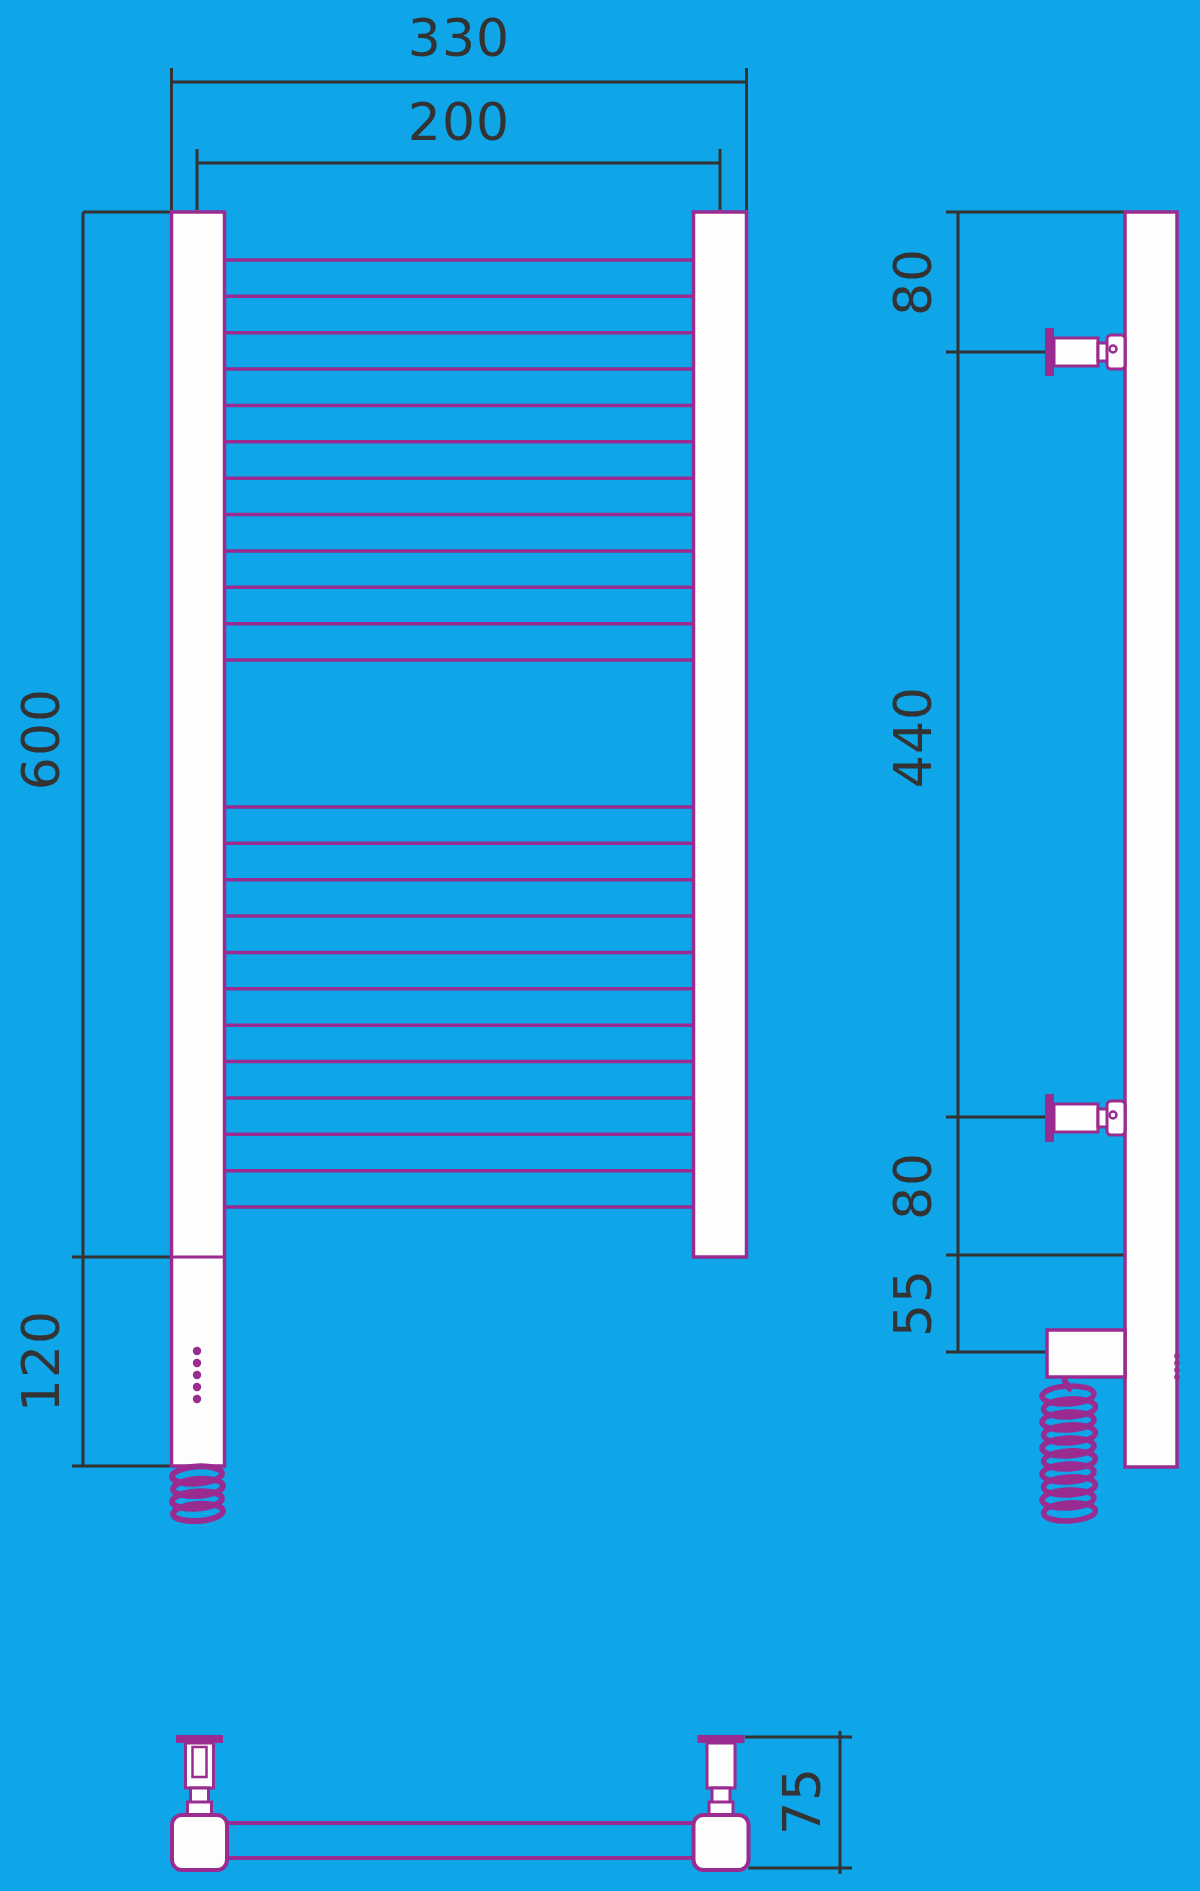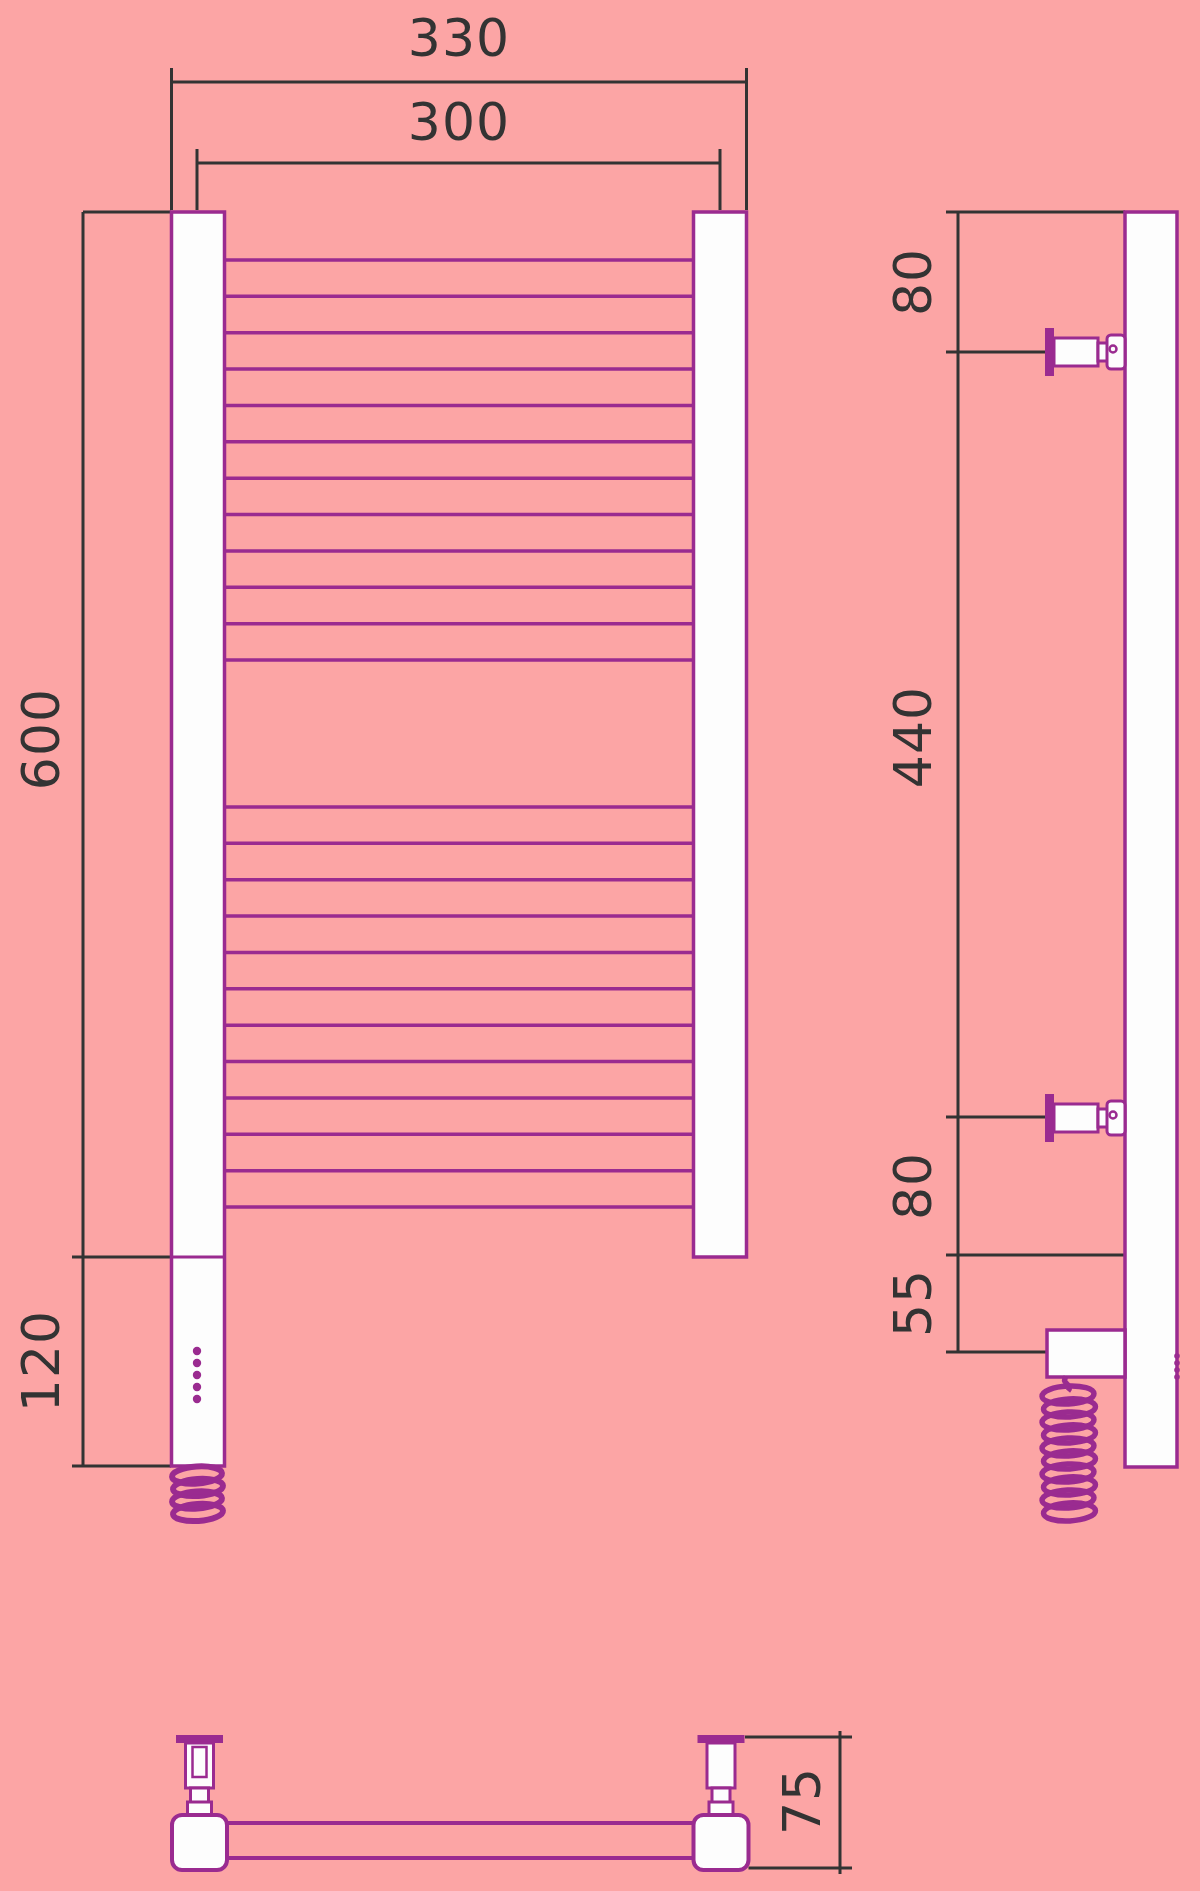--- a/index.html
+++ b/index.html
@@ -1,19 +1,19 @@
 <!DOCTYPE html>
 <html><head>
 <meta charset="utf-8">
 <style>
   html,body{margin:0;padding:0;background:#e8e8e8;}
   .canvas{
     position:relative;
     width:1200px;height:1891px;
-    background:#fca5a5;
+    background:#0ea5e9;
     font-family:"DejaVu Sans","Liberation Sans",sans-serif;
     overflow:hidden;
   }
   .canvas svg{position:absolute;left:0;top:0;}
   .dim-label{
     position:absolute;
     color:#333333;
     font-size:52px;
     letter-spacing:1px;
     white-space:nowrap;
@@ -178,21 +178,21 @@
         <rect x="697.5" y="1735" width="47" height="8" fill="#9a2b90" stroke="none"></rect>
         <rect x="707" y="1743" width="28" height="45" fill="#fdfdfd" stroke="#9a2b90" stroke-width="3"></rect>
         <rect x="712" y="1788" width="18" height="16" fill="#fdfdfd" stroke="#9a2b90" stroke-width="3"></rect>
         <rect x="709" y="1802" width="24" height="13" fill="#fdfdfd" stroke="#9a2b90" stroke-width="3"></rect>
         <rect x="693.5" y="1815" width="55" height="55" rx="10" fill="#fdfdfd" stroke="#9a2b90" stroke-width="4"></rect>
       </g>
     </g>
   </svg>
 
   <div class="dim-label" style="left:459px; top:38px;">330</div>
-  <div class="dim-label" style="left:459px; top:122px;">300</div>
+  <div class="dim-label" style="left:459px; top:122px;">200</div>
   <div class="dim-label rot" style="left:41px;  top:739px;">600</div>
   <div class="dim-label rot" style="left:41px;  top:1361px;">120</div>
   <div class="dim-label rot" style="left:913px; top:282px;">80</div>
   <div class="dim-label rot" style="left:913px; top:737px;">440</div>
   <div class="dim-label rot" style="left:913px; top:1186px;">80</div>
   <div class="dim-label rot" style="left:913px; top:1303px;">55</div>
   <div class="dim-label rot" style="left:802px; top:1801px;">75</div>
 </div>
 
 </body></html>

